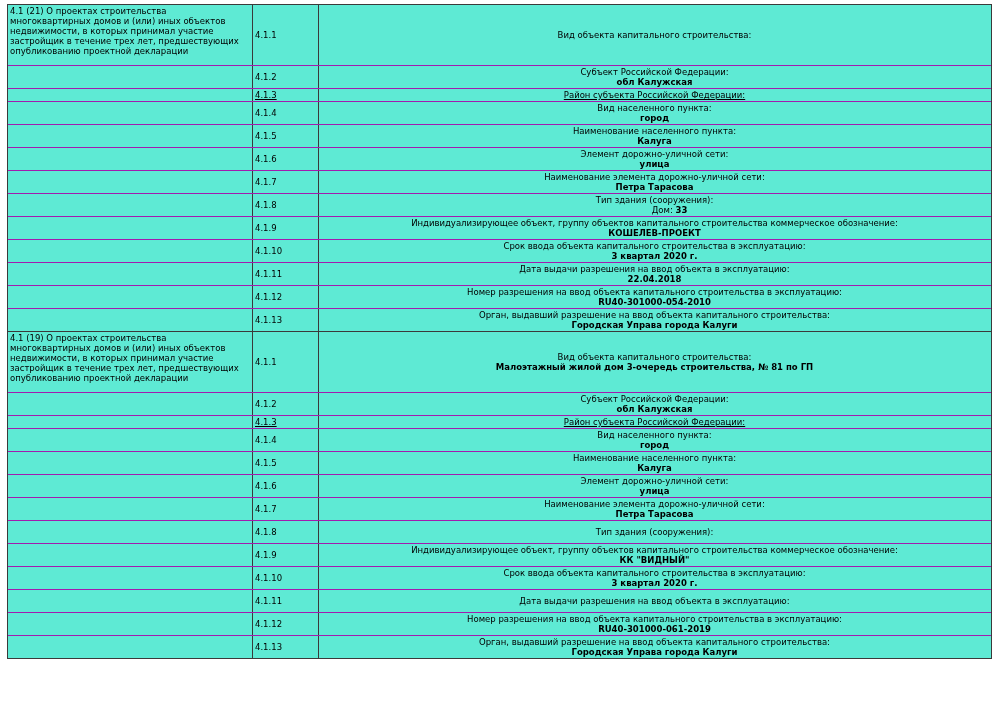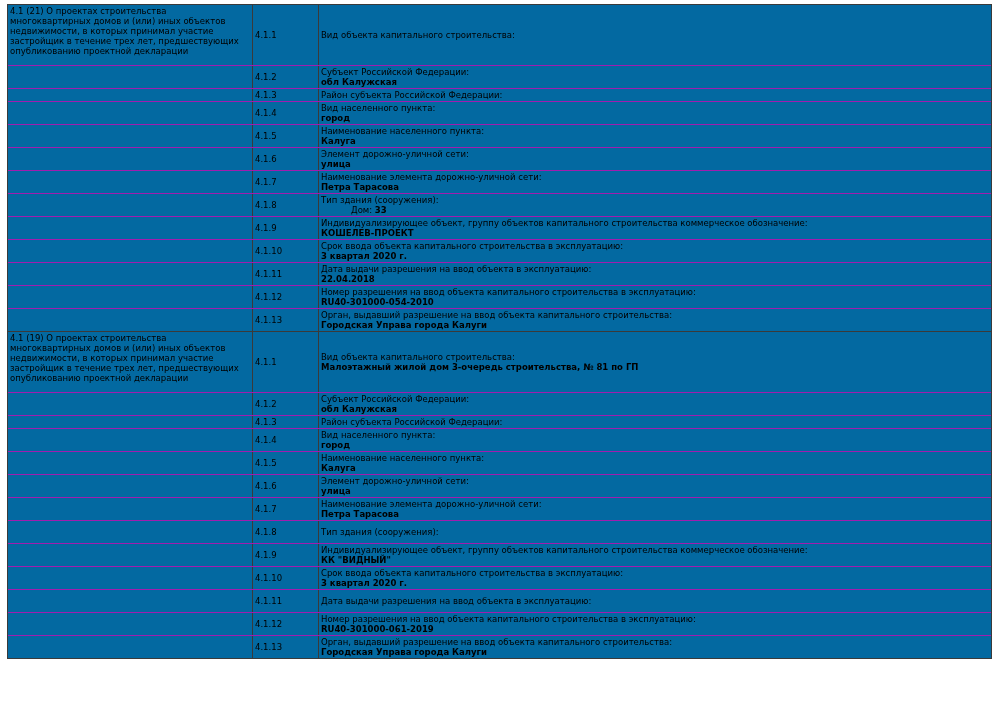--- a/index.html
+++ b/index.html
@@ -17,33 +17,33 @@
     line-height: 10px;
     -webkit-font-smoothing: antialiased;
   }
   .doc {
     position: absolute;
     left: 7px;
     top: 4px;
     width: 985px;
     border: 1px solid #3a3a3a;
     box-sizing: border-box;
-    background: #0369a1;
+    background: #5eead4;
   }
   .section { display: block; }
   .section + .section { border-top: 1px solid #3a3a3a; }
   .row {
     display: flex;
     align-items: stretch;
     box-sizing: border-box;
   }
   .row + .row { border-top: 1px solid #a21caf; }
   .r-first  { height: 60px; }
   .r-std    { height: 23px; }
-  .r-single { height: 13px; }
+  .r-single { height: 13px; text-decoration: underline; }
   .cell {
     box-sizing: border-box;
     display: flex;
     flex-direction: column;
     justify-content: center;
     overflow: hidden;
   }
   .c-desc {
     width: 245px;
     flex: 0 0 245px;
@@ -54,20 +54,21 @@
   .c-code {
     width: 66px;
     flex: 0 0 66px;
     border-right: 1px solid #3a3a3a;
     padding-left: 2px;
   }
   .c-content {
     flex: 1 1 auto;
     padding-left: 2px;
     padding-right: 3px;
+    text-align: center;
   }
   .lbl { white-space: nowrap; }
   .val { font-weight: bold; }
   .vline { white-space: nowrap; margin-left: 30px; }
 </style>
 </head>
 <body>
 
 <div class="doc">
     <div class="section">

